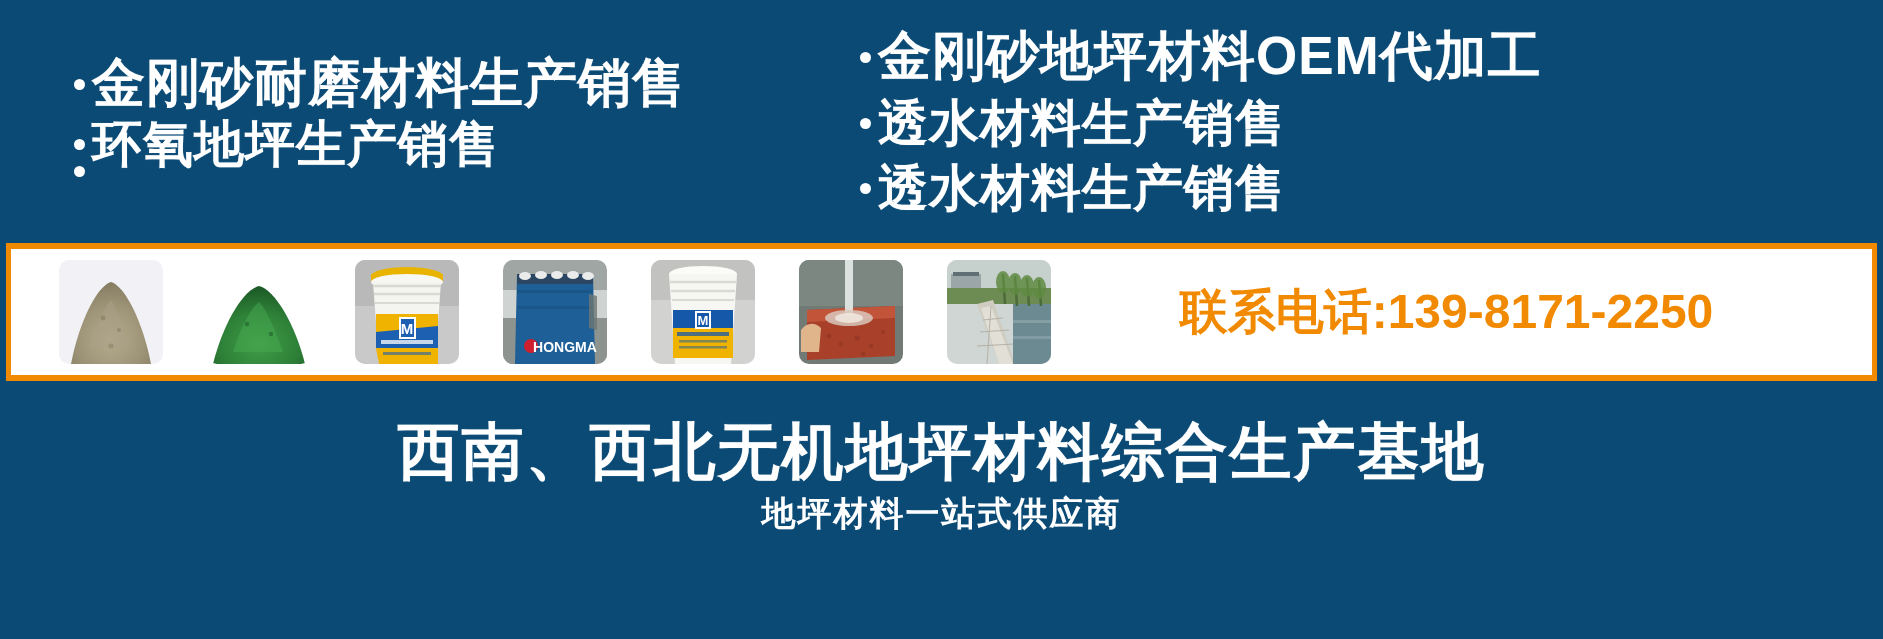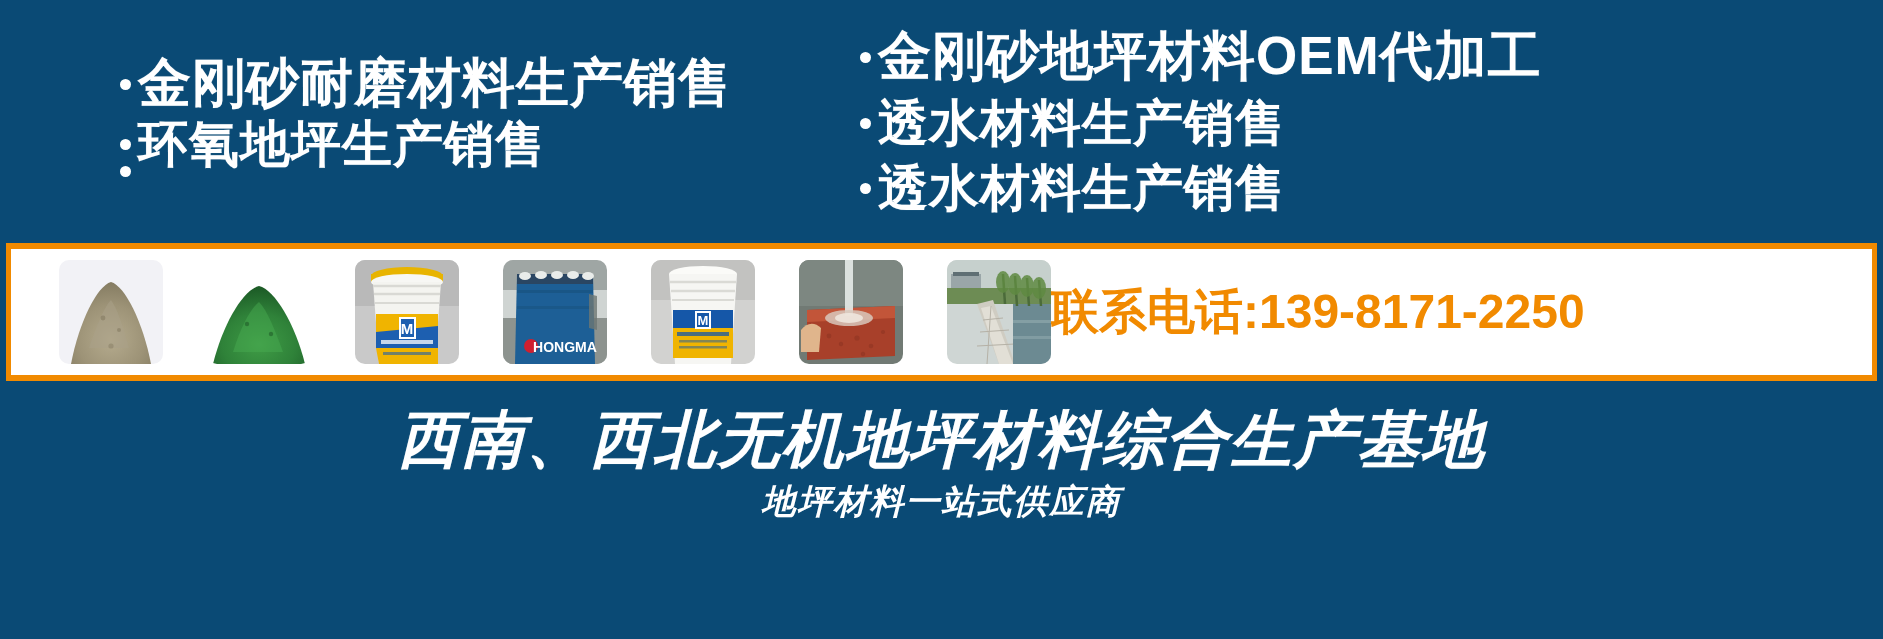--- a/index.html
+++ b/index.html
@@ -21,21 +21,21 @@
     top: 0; left: 0; width: 1883px; height: 243px;
     display: flex;
     flex-direction: row;
   }
   .bullet-col {
     display: flex;
     flex-direction: column;
     justify-content: center;
     gap: 6px;
   }
-  #col-left  { width: 860px; padding-left: 120px; }
+  #col-left  { width: 860px; padding-left: 74px; }
   #col-right { width: 1023px; padding-left: 0px; gap: 12px; }
   .bullet-line {
     display: flex;
     align-items: baseline;
     color: #ffffff;
     font-size: 53px;
     font-weight: bold;
     line-height: 1.06;
     letter-spacing: 1px;
     white-space: nowrap;
@@ -80,42 +80,41 @@
     overflow: hidden;
     position: relative;
     flex: 0 0 auto;
     background: #ffffff;
   }
   .product svg { display: block; width: 104px; height: 104px; }
   #phone-wrap {
     flex: 1 1 auto;
     display: flex;
     align-items: center;
-    justify-content: flex-start;
+    justify-content: center;
     padding-right: 30px;
   }
   #phone {
     color: #f18a00;
     font-size: 48px;
     font-weight: bold;
     letter-spacing: 0px;
     white-space: nowrap;
     font-family: "Liberation Sans", "DejaVu Sans", sans-serif;
   }
   
   #bottom {
     position: absolute;
     left: 0; top: 381px;
     width: 1883px; height: 216px;
     display: flex;
     flex-direction: column;
     align-items: center;
     justify-content: flex-start;
-    padding-top: 20px;
-    font-style: italic;
+    padding-top: 32px;
   }
   #headline {
     color: #ffffff;
     font-size: 62px;
     font-weight: bold;
     letter-spacing: 2px;
     white-space: nowrap;
     line-height: 1.25;
     text-shadow: 0 0 1px rgba(255,255,255,0.4);
   }

